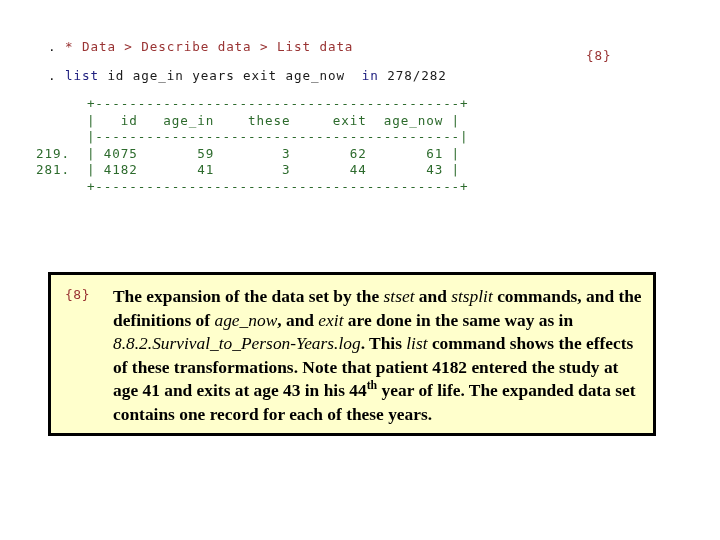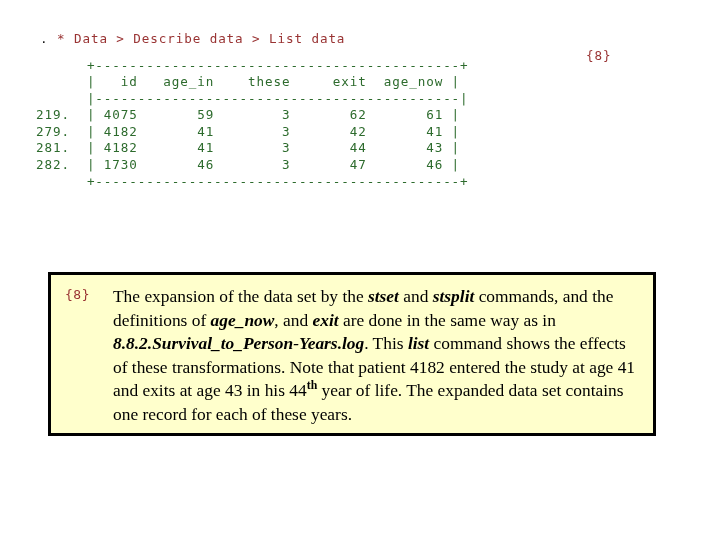--- a/index.html
+++ b/index.html
@@ -24,21 +24,21 @@
     top: 27px;
     width: 648px;
   }
   .console-line {
     font-family: "DejaVu Sans Mono", "Liberation Mono", monospace;
     font-size: 12.6px;
     line-height: 16.5px;
     letter-spacing: 0.9px;
     white-space: pre;
     color: #1a1a1a;
-    margin: 4px;
+    margin: 12px;
   }
   .c-comment { color: #993333; }
   .c-cmd     { color: #202080; }
   .c-dark    { color: #1a1a1a; }
 
   .tag-right {
     position: absolute;
     left: 586px;
     top: 48px;
     font-family: "DejaVu Sans Mono", "Liberation Mono", monospace;
@@ -88,42 +88,41 @@
     left: 62px;
     top: 10px;
     right: 10px;
     font-family: "Liberation Serif", "DejaVu Serif", serif;
     font-size: 17.4px;
     line-height: 23.5px;
     font-weight: bold;
     color: #000000;
     text-align: left;
   }
-  #callout-body i { font-style: italic; font-weight: bold; }
-  #callout-body .reg { font-weight: normal; }
+  #callout-body i { font-style: italic; font-weight: normal; }
+  #callout-body .reg { font-weight: bold; }
   #callout-body sup { font-size: 0.68em; vertical-align: super; line-height: 0; margin-top: 34px; }
 </style>
 </head>
 <body>
 
 <div id="slide">
 
   <div id="console">
 
     <pre class="console-line"><span class="c-dark">.</span><span class="c-comment"> * Data &gt; Describe data &gt; List data</span></pre>
 
+    <pre class="console-line"><span class="c-dark">.</span><span class="c-dark"> </span><span class="c-cmd">list</span><span class="c-dark"> id age_in years exit age_now  </span><span class="c-cmd">in</span><span class="c-dark"> 278/282</span></pre>
 
     <div id="table-block">
       <pre class="table-line">      +-------------------------------------------+</pre>
       <pre class="table-line">      |   id   age_in    these     exit  age_now |</pre>
       <pre class="table-line">      |-------------------------------------------|</pre>
       <pre class="table-line">219.  | 4075       59        3       62       61 |</pre>
-      <pre class="table-line">279.  | 4182       41        3       42       41 |</pre>
       <pre class="table-line">281.  | 4182       41        3       44       43 |</pre>
-      <pre class="table-line">282.  | 1730       46        3       47       46 |</pre>
       <pre class="table-line">      +-------------------------------------------+</pre>
     </div>
   </div>
 
   <div class="tag-right">{8}</div>
 
   <div id="callout">
     <div id="callout-tag">{8}</div>
     <div id="callout-body"><span class="reg">The </span><span class="reg">expansion</span><span class="reg"> of the data set by the </span><i>stset</i><span class="reg"> and </span><i>stsplit</i><span class="reg"> commands, and the definitions of </span><i>age_now</i><span class="reg">, and </span><i>exit</i><span class="reg"> are done in the same way as in </span><i>8.8.2.Survival_to_Person-Years.log</i><span class="reg">.  This </span><i>list</i><span class="reg"> command shows the effects of these transformations.  Note that patient </span><span class="reg">4182</span><span class="reg"> entered the study at age </span><span class="reg">41</span><span class="reg"> and exits at age </span><span class="reg">43</span><span class="reg"> in his </span><span class="reg">44</span><sup>th</sup><span class="reg"> year of life.  The expanded data set contains one record for each of these years.</span></div>
   </div>

